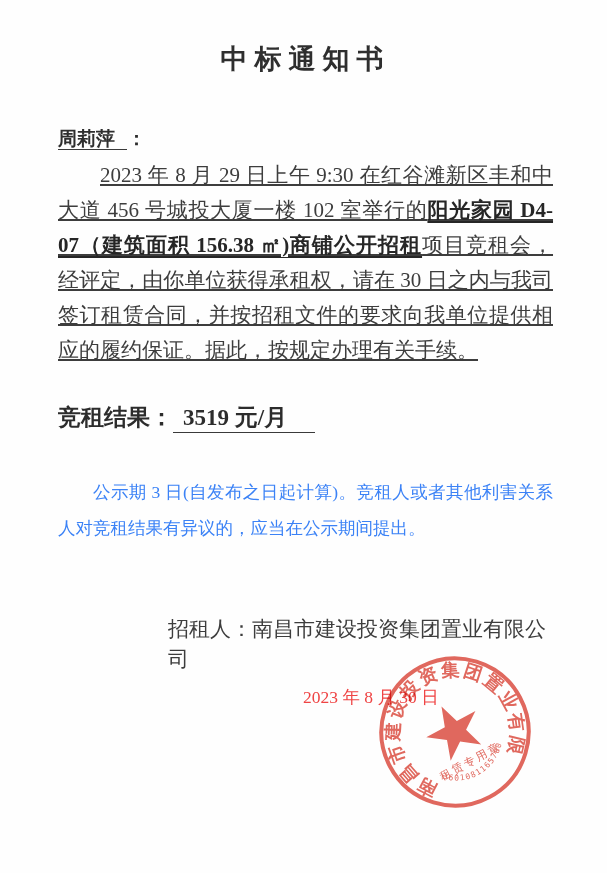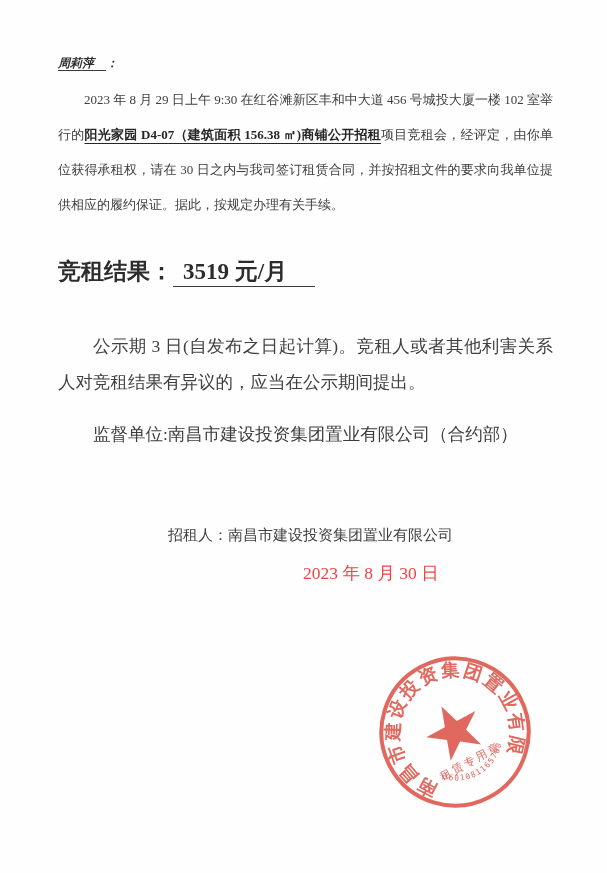--- a/index.html
+++ b/index.html
@@ -20,38 +20,38 @@
     text-align:center;
     font-size:27px;
     line-height:34px;
     font-weight:bold;
     color:#2e2e2e;
     letter-spacing:7px;
   }
 
   .recipient {
     margin-top:50px;
-    font-size:12px;
+    font-size:19px;
     line-height:26px;
     font-weight:bold;
     color:#2e2e2e;
-    font-style:italic;
   }
   .recipient .name {
     border-bottom:1.5px solid #3a3a3a;
     padding-right:12px;
   }
 
   .body-para {
     margin:6px 0 0 0;
-    font-size:13px;
+    font-size:21px;
     line-height:35px;
     text-align:justify;
     text-indent:2em;
     color:#3d3d3d;
+    text-decoration:underline;
   }
   .seg-strong {
     font-weight:bold;
     color:#262626;
     text-decoration:underline;
     text-underline-offset:4px;
   }
 
   .result-line {
     margin:36px 0 0 0;
@@ -59,37 +59,37 @@
     line-height:28px;
     font-weight:bold;
     color:#2c2c2c;
   }
   .result-line .value {
     border-bottom:1.5px solid #3a3a3a;
     padding:0 28px 2px 10px;
   }
 
   .notice-para {
-    margin:42px 0 16px 0;
+    margin:42px 0 7px 0;
     font-size:17.5px;
     line-height:36px;
     text-align:justify;
     text-indent:2em;
-    color:#404040;
+    color:#3b82f6;
   }
   .info-line {
     font-size:17.5px;
     line-height:36px;
     padding-left:2em;
     color:#3d3d3d;
   }
 
   .signature-line {
     margin:68px 0 0 110px;
-    font-size:15px;
+    font-size:21px;
     line-height:30px;
     color:#3d3d3d;
   }
   .date-line {
     margin:8px 0 0 245px;
     font-size:17.5px;
     line-height:30px;
     color:#ef4444;
   }
 
@@ -102,30 +102,30 @@
     opacity:0.88;
     pointer-events:none;
   }
 </style>
 </head>
 <body>
 
 <div class="page">
   <div class="content">
 
+    <h1 class="doc-title">中标通知书</h1>
 
     <div class="recipient"><span class="name">周莉萍</span><span>：</span></div>
 
     <p class="body-para"><span>2023 年 8 月 29 日上午 9:30 在红谷滩新区丰和中大道 456 号城投大厦一楼 102 室举行的</span><span class="seg-strong">阳光家园 D4-07（建筑面积 156.38 ㎡)商铺公开招租</span><span>项目竞租会，经评定，由你单位获得承租权，请在 30 日之内与我司签订租赁合同，并按招租文件的要求向我单位提供相应的履约保证。据此，按规定办理有关手续。</span></p>
 
     <div class="result-line"><span>竞租结果：</span><span class="value">3519 元/月</span></div>
 
     <p class="notice-para">公示期 3 日(自发布之日起计算)。竞租人或者其他利害关系人对竞租结果有异议的，应当在公示期间提出。</p>
 
-    <div class="info-line">监督单位:南昌市建设投资集团置业有限公司（合约部）</div>
 
     <div class="signature-line">招租人：南昌市建设投资集团置业有限公司</div>
     <div class="date-line">2023 年 8 月 30 日</div>
 
   </div>
 
   <svg class="seal" viewBox="0 0 200 200" xmlns="http://www.w3.org/2000/svg">
     <defs>
       <path id="ringPath" d="M 50.5,149.5 A 70,70 0 1 1 149.5,149.5" fill="none"></path>
       <path id="numPath" d="M 56,141 A 58,58 0 0 0 144,141" fill="none"></path>

